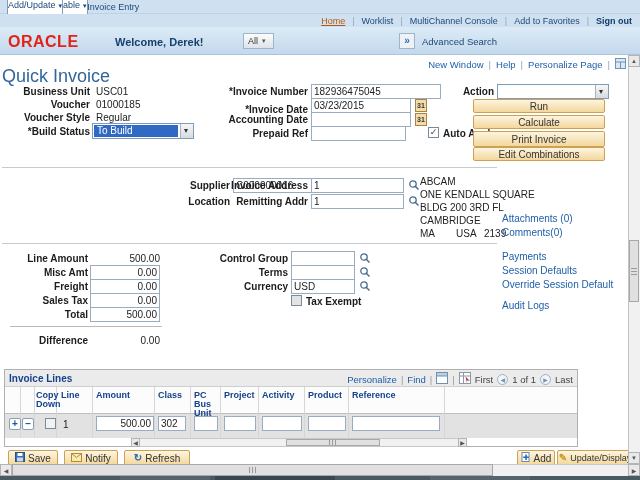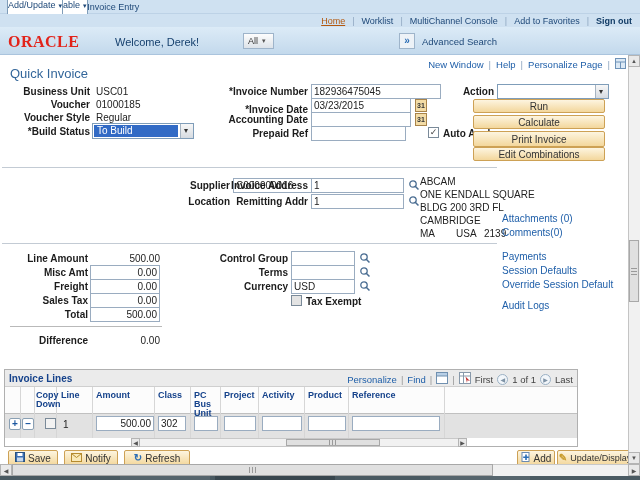--- a/index.html
+++ b/index.html
@@ -7,30 +7,30 @@
   body { font-family:"Liberation Sans", sans-serif; }
   .stage { position:relative; width:640px; height:480px; background:#fff; overflow:hidden; font-size:10px; color:#222; }
   
   .crumbbar { position:absolute; left:0; top:0; width:640px; height:14px; background:#cfe1f1; border-bottom:1px solid #bdd2e6; display:flex; align-items:center; padding-left:7px; font-size:9px; color:#1e4878; white-space:nowrap; }
   .crumb { margin-right:9px; cursor:pointer; }
   .crumb.dd::after { content:"▾"; font-size:7px; margin-left:3px; color:#1e4878; }
   .csep { margin-right:9px; color:#6a87a8; font-size:8px; }
   .utilbar { position:absolute; left:0; top:14px; width:640px; height:13px; background:#cfe1f1; display:flex; align-items:center; justify-content:flex-end; padding-right:8px; gap:7px; font-size:9px; color:#1e4878; white-space:nowrap; }
   .usep { color:#8fa6c0; }
   .brandbar { position:absolute; left:0; top:27px; width:640px; height:28px; background:linear-gradient(#dcebf7,#c3d9ec); border-bottom:1px solid #aac4dd; }
-  .logo { position:absolute; left:8px; top:6px; font-size:16px; font-weight:bold; color:#e2231a; letter-spacing:.5px;font-family:Liberation Serif, serif; }
-  .welcome { position:absolute; left:115px; top:9px; font-size:11px; font-weight:normal; color:#16406e;text-align:center; }
+  .logo { position:absolute; left:8px; top:6px; font-size:16px; font-weight:bold; color:#e2231a; letter-spacing:.5px; }
+  .welcome { position:absolute; left:115px; top:9px; font-size:11px; font-weight:bold; color:#16406e;text-align:center; }
   .scopebox { position:absolute; left:243px; top:6px; width:31px; height:16px; background:linear-gradient(#fdfdfd,#dde3e9); border:1px solid #9eb4ca; font-size:9px; display:flex; align-items:center; padding-left:4px; color:#333; cursor:pointer; }
   .scopebox::after { content:"▾"; font-size:7px; color:#555; margin-left:4px; }
   .searchbox { position:absolute; left:276px; top:6px; width:121px; height:16px; border:1px solid #9eb4ca; font-size:9px; padding:0 3px; font-family:inherit; color:#333; }
   .gobtn { position:absolute; left:399px; top:6px; width:16px; height:16px; background:#edf2f7; border:1px solid #9eb4ca; color:#2a6db5; font-weight:bold; font-size:10px; text-align:center; line-height:14px; cursor:pointer; }
   .advsearch { position:absolute; left:422px; top:9px; font-size:9.5px; color:#1e4878; cursor:pointer; }
   .pagebar { position:absolute; right:14px; top:58px; display:flex; align-items:center; gap:5px; font-size:9.5px; color:#1f5fa9; white-space:nowrap; }
   .psep { color:#8fa6c0; }
-  .pagetitle { position:absolute; left:10px; top:66px; font-size:13px; color:#33669a; }
+  .pagetitle { position:absolute; left:2px; top:66px; font-size:18px; color:#33669a; }
   
   .lbl { position:absolute; font-weight:bold; font-size:10px; color:#1c1c1c; white-space:nowrap; }
   .val { position:absolute; font-size:10px; color:#222; white-space:nowrap; }
   .inp { position:absolute; height:15px; border:1px solid #9aacc0; background:#fff; font-size:10px; font-family:inherit; padding:0 2px; color:#222; }
   .num { text-align:right; }
   .link { position:absolute; font-size:10px; color:#1f5fa9; white-space:nowrap; cursor:pointer; }
   .hr { position:absolute; height:1px; background:#c3cbd4; }
   .btn { position:absolute; background:linear-gradient(#fdf5e0,#f3d79c); border:1px solid #cda155; border-radius:2px; font-size:10px; color:#333; text-align:center; cursor:pointer; font-family:inherit; }
   .chk { position:absolute; width:11px; height:11px; border:1px solid #7a8a99; background:#fff; font-size:9px; line-height:9px; text-align:center; color:#444; cursor:pointer; }
   .chk.dis { background:#e3e3e3; }

